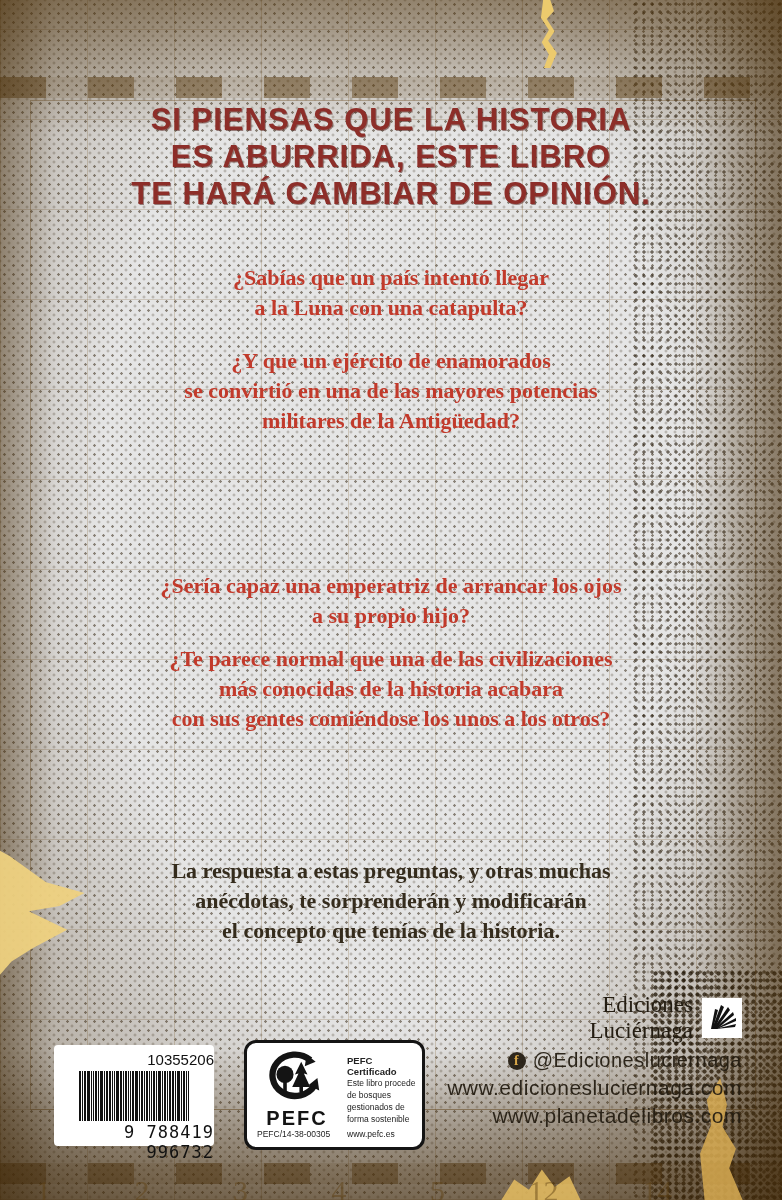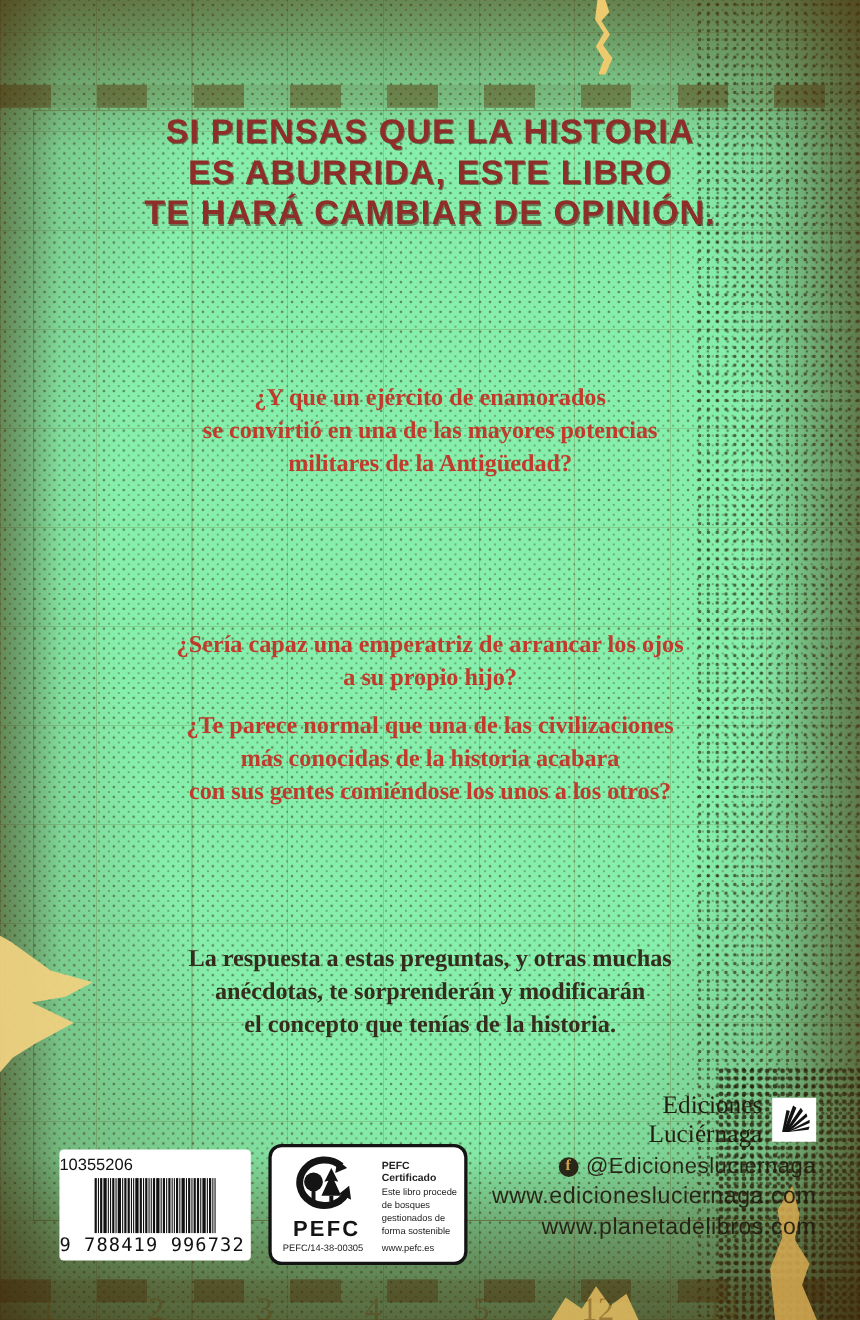--- a/index.html
+++ b/index.html
@@ -1,18 +1,18 @@
 <!DOCTYPE html>
 <html><head>
 <meta charset="utf-8">
 <style>
   html,body{margin:0;padding:0;background:#333;}
   .cover{
     position:relative; width:782px; height:1200px; overflow:hidden;
-    background:#86efac;
+    background:#e5e5e5;
     font-family:"Liberation Serif", serif;
   }
   
   .layer{position:absolute; inset:0; pointer-events:none;}
   .grid{
     background:
       repeating-linear-gradient(90deg, rgba(112,76,22,.22) 0 1px, transparent 1px 87px),
       repeating-linear-gradient(0deg, rgba(112,76,22,.20) 0 1px, transparent 1px 90px);
   }
   .dots{
@@ -82,22 +82,22 @@
   .pub-row{display:flex; justify-content:flex-end; align-items:center; gap:9px;}
   .pub-name{font-family:"Liberation Serif", serif; font-size:23px; line-height:26px;
     text-align:right; white-space:pre-line;}
   .pub-logo{width:40px; height:40px; background:#fff; display:flex; align-items:center; justify-content:center;}
   .social{display:flex; justify-content:flex-end; align-items:center; gap:7px;
     font-family:"Liberation Sans", sans-serif; font-size:20px; margin-top:5px; letter-spacing:.5px; opacity:.94;}
   .fb-circle{width:18px; height:18px; border-radius:50%; background:#241d12; color:#d9a440;
     font-family:"Liberation Serif", serif; font-weight:700; font-size:14px; line-height:18px; text-align:center;}
   .website{font-family:"Liberation Sans", sans-serif; font-size:21px; margin-top:4px; letter-spacing:.5px; opacity:.94;margin-left:20px;}
   
-  .barcode-box{position:absolute; left:54px; top:1045px; width:174px; height:101px;
-    background:#fff; border-radius:4px; text-align:left; color:#111;}
+  .barcode-box{position:absolute; left:54px; top:1045px; width:160px; height:101px;
+    background:#fff; border-radius:4px; text-align:right; color:#111;}
   .barcode-code{font-family:"Liberation Sans", sans-serif; font-size:15px; margin-top:6px;}
   .barcode-bars{height:50px; margin:3px 12px 0; display:flex; align-items:stretch; justify-content:center; gap:1px;}
   .barcode-bars i{display:block; background:#111;}
   .barcode-isbn{font-family:"DejaVu Sans Mono", monospace; font-size:17px; letter-spacing:1px; margin-top:1px;}
   
   .pefc-box{position:absolute; left:244px; top:1040px; width:181px; height:110px;
     background:#fff; border:3px solid #141414; border-radius:12px; color:#222; box-sizing:border-box;}
   .pefc-logo{position:absolute; left:18px; top:8px;}
   .pefc-word{position:absolute; left:6px; top:64px; width:88px; text-align:center;
     font-family:"Liberation Sans", sans-serif; font-weight:700; font-size:20px; letter-spacing:2px; color:#141414;}
@@ -127,20 +127,22 @@
   <div class="layer vignette"></div>
   <div class="tear tear-top"></div>
   <div class="tear tear-left"></div>
   <div class="tear tear-flame"></div>
   <div class="tear tear-bottom"></div>
 
   <div class="headline">SI PIENSAS QUE LA HISTORIA
 ES ABURRIDA, ESTE LIBRO
 TE HARÁ CAMBIAR DE OPINIÓN.</div>
 
+  <div class="question" style="top:263px">¿Sabías que un país intentó llegar
+a la Luna con una catapulta?</div>
   <div class="question" style="top:346px">¿Y que un ejército de enamorados
 se convirtió en una de las mayores potencias
 militares de la Antigüedad?</div>
   <div class="question" style="top:644px">¿Te parece normal que una de las civilizaciones
 más conocidas de la historia acabara
 con sus gentes comiéndose los unos a los otros?</div>
   <div class="question" style="top:571px">¿Sería capaz una emperatriz de arrancar los ojos
 a su propio hijo?</div>
 
   <div class="closing">La respuesta a estas preguntas, y otras muchas

